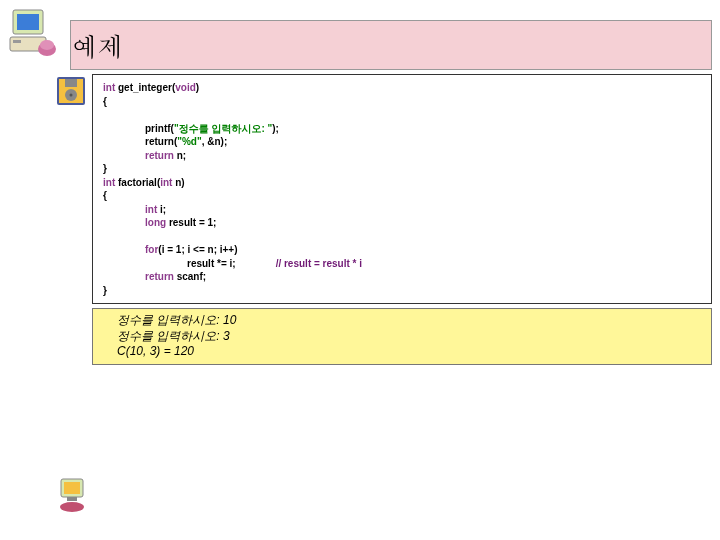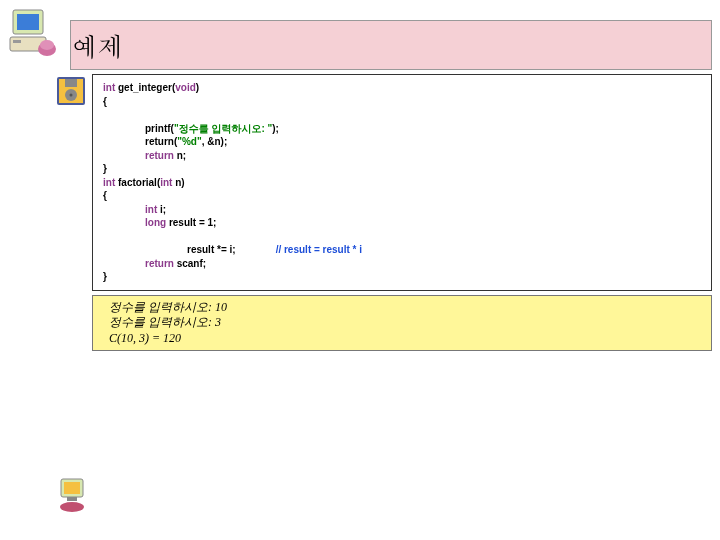--- a/index.html
+++ b/index.html
@@ -1,21 +1,21 @@
 <!DOCTYPE html>
 <html><head>
 <meta charset="utf-8">
 <style>
 body{margin:0;padding:0;width:720px;height:540px;font-family:Arial,sans-serif;background:#fff;position:relative}
 .title-bar{background:#f5d0d5;border:1px solid #999;height:48px;margin:20px 8px 4px 70px;display:flex;align-items:center;justify-content:flex-start;font-size:26px;font-family:"Batang",serif}
 .code-box{background:#fff;border:1px solid #333;margin:2px 8px 4px 92px;padding:6px 10px;font-family:Arial,sans-serif;font-size:10px;font-weight:bold;line-height:1.35}
 .kw{color:#8b3a8b}
 .str{color:#008000}
-.com{color:#1d4ed8}
-.output-box{background:#fff799;border:1px solid #777;margin:2px 8px 1px 92px;padding:4px 16px;font-family:Liberation Serif, serif;font-size:12px;font-style:italic;line-height:1.3}
+.com{color:#701a75}
+.output-box{background:#fff799;border:1px solid #777;margin:2px 8px 1px 92px;padding:4px 24px;font-family:Liberation Sans, sans-serif;font-size:12px;font-style:italic;line-height:1.3}
 .icon-computer{position:absolute;top:5px;left:5px;width:55px;height:55px}
 .icon-disk{position:absolute;top:75px;left:55px;width:32px;height:32px}
 .icon-lamp{position:absolute;top:475px;left:55px;width:34px;height:42px}
 svg{display:block}
 </style>
 </head>
 <body>
 
 <div class="icon-computer">
 <svg viewBox="0 0 55 55">
@@ -48,20 +48,21 @@
 <div>&nbsp;</div>
 <div style="padding-left:42px"><span>printf(</span><span class="str">"정수를 입력하시오: "</span><span>);</span></div>
 <div style="padding-left:42px"><span>return(</span><span class="str">"%d"</span><span>, &amp;n);</span></div>
 <div style="padding-left:42px"><span class="kw">return</span><span> n;</span></div>
 <div>}</div>
 <div><span class="kw">int</span><span> factorial(</span><span class="kw">int</span><span> n)</span></div>
 <div>{</div>
 <div style="padding-left:42px"><span class="kw">int</span><span> i;</span></div>
 <div style="padding-left:42px"><span class="kw">long</span><span> result = 1;</span></div>
 <div>&nbsp;</div>
+<div style="padding-left:42px"><span class="kw">for</span><span>(i = 1; i &lt;= n; i++)</span></div>
 <div style="padding-left:84px"><span>result *= i;</span><span style="padding-left:40px" class="com">// result = result * i</span></div>
 <div style="padding-left:42px"><span class="kw">return</span><span> scanf;</span></div>
 <div>}</div>
 </div>
 
 <div class="output-box">
 <div>정수를 입력하시오: 10</div>
 <div>정수를 입력하시오: 3</div>
 <div>C(10, 3) = 120</div>
 </div>

